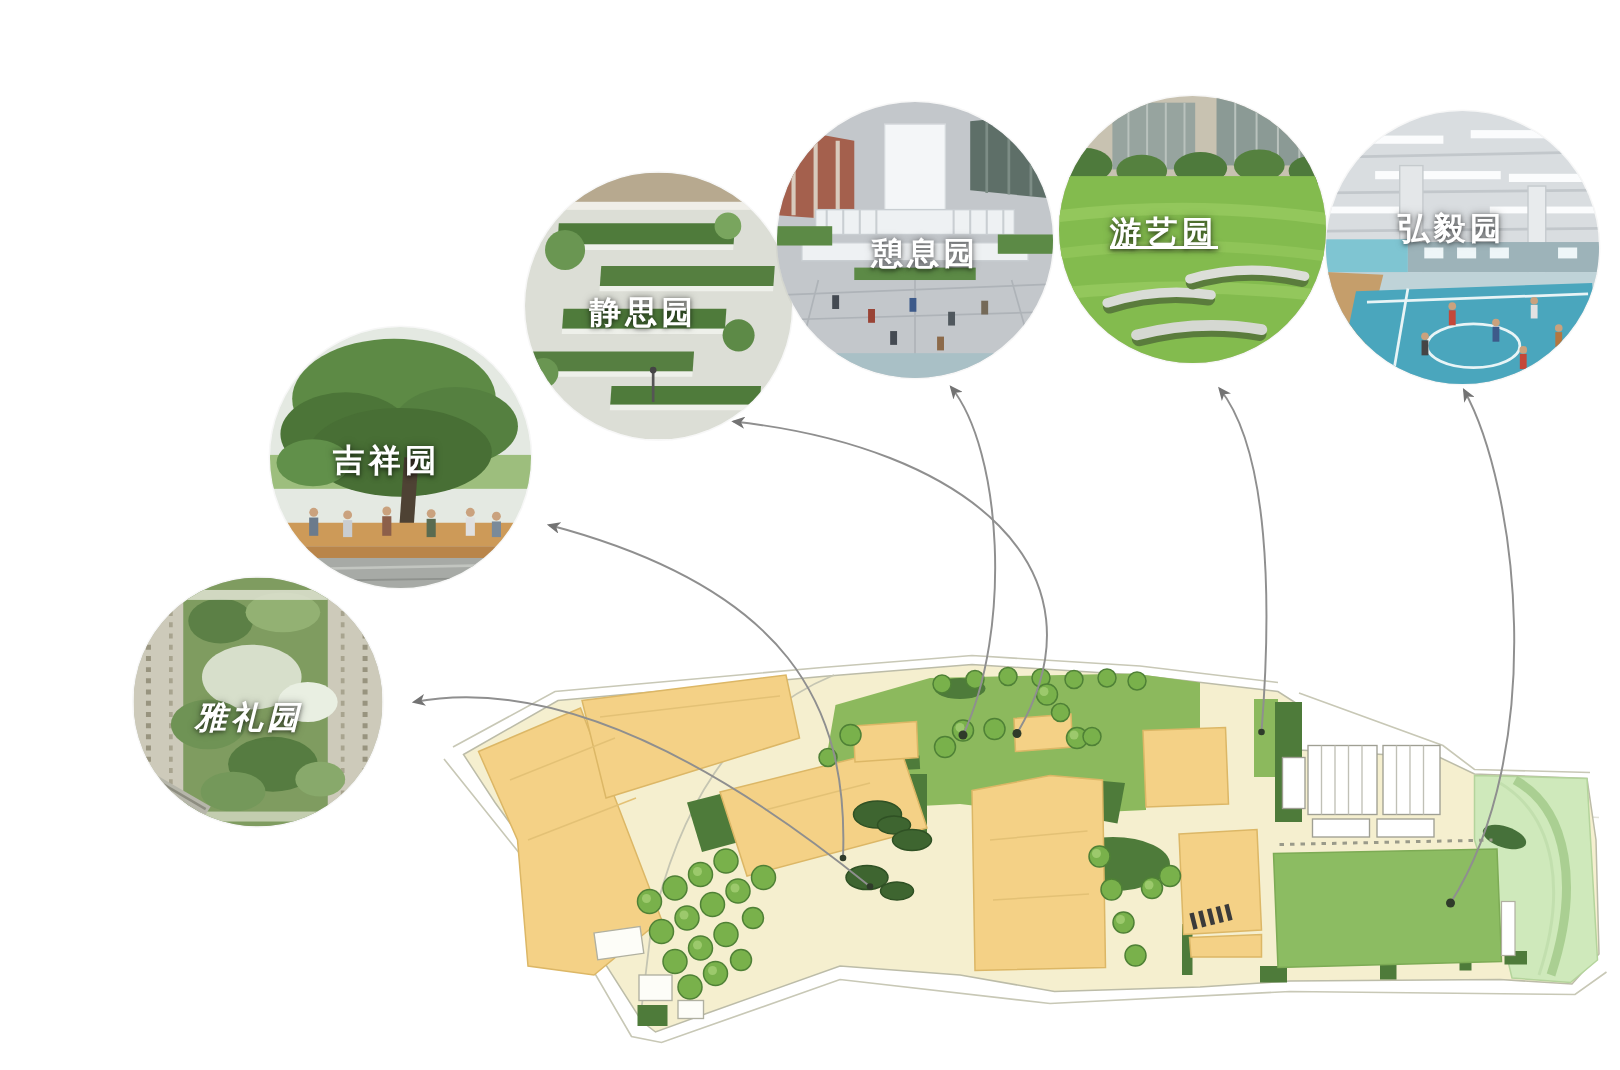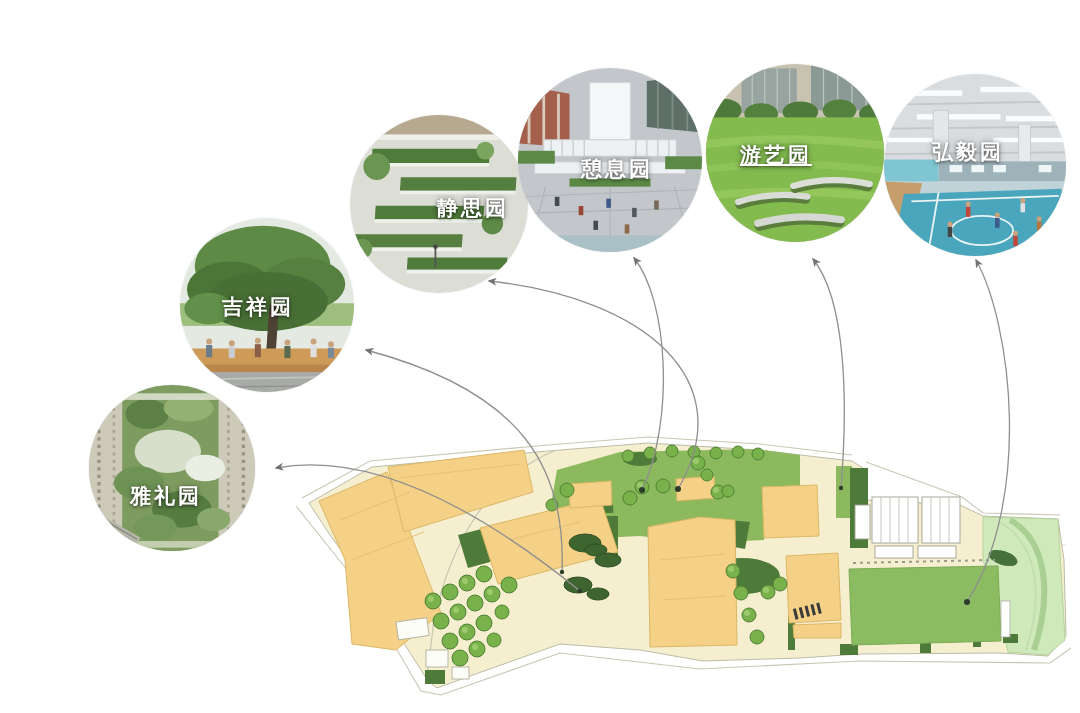--- a/index.html
+++ b/index.html
@@ -11,23 +11,23 @@
   .garden-label{position:absolute;z-index:3;transform:translate(-50%,-50%);
     color:#ffffff;font-weight:bold;font-size:21px;letter-spacing:3px;white-space:nowrap;
     text-shadow:0 1px 3px rgba(0,0,0,0.55),0 0 6px rgba(0,0,0,0.35);}
   
   .ph-yali   {left:89px; top:385px;width:166px;height:166px;}
   .ph-jixiang{left:180px;top:218px;width:174px;height:174px;}
   .ph-jingsi {left:350px;top:115px;width:178px;height:178px;}
   .ph-qixi   {left:518px;top:68px; width:184px;height:184px;}
   .ph-youyi  {left:706px;top:64px; width:178px;height:178px;}
   .ph-hongyi {left:884px;top:74px; width:182px;height:182px;}
-  .lb-yali   {left:166px;top:496px;}
+  .lb-yali   {left:166px;top:478px;font-style:italic;}
   .lb-jixiang{left:258px;top:307px;text-align:center;}
-  .lb-jingsi {left:429px;top:208px;margin-left:44px;}
+  .lb-jingsi {left:429px;top:208px;}
   .lb-qixi   {left:606px;top:169px;margin-left:11px;}
   .lb-youyi  {left:776px;top:155px;text-decoration:underline;}
   .lb-hongyi {left:968px;top:152px;text-align:right;}
 </style>
 </head>
 <body>
 
 <div class="stage">
 
   <svg class="plan-svg" width="1080" height="713" viewBox="0 0 1080 713">

